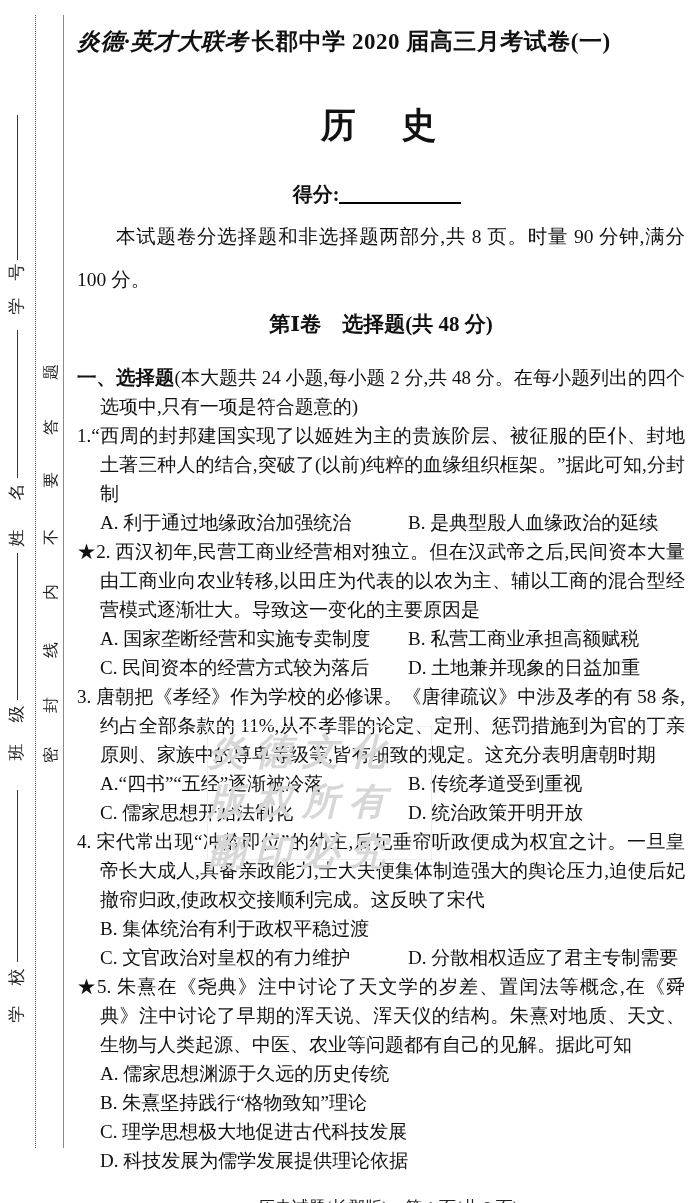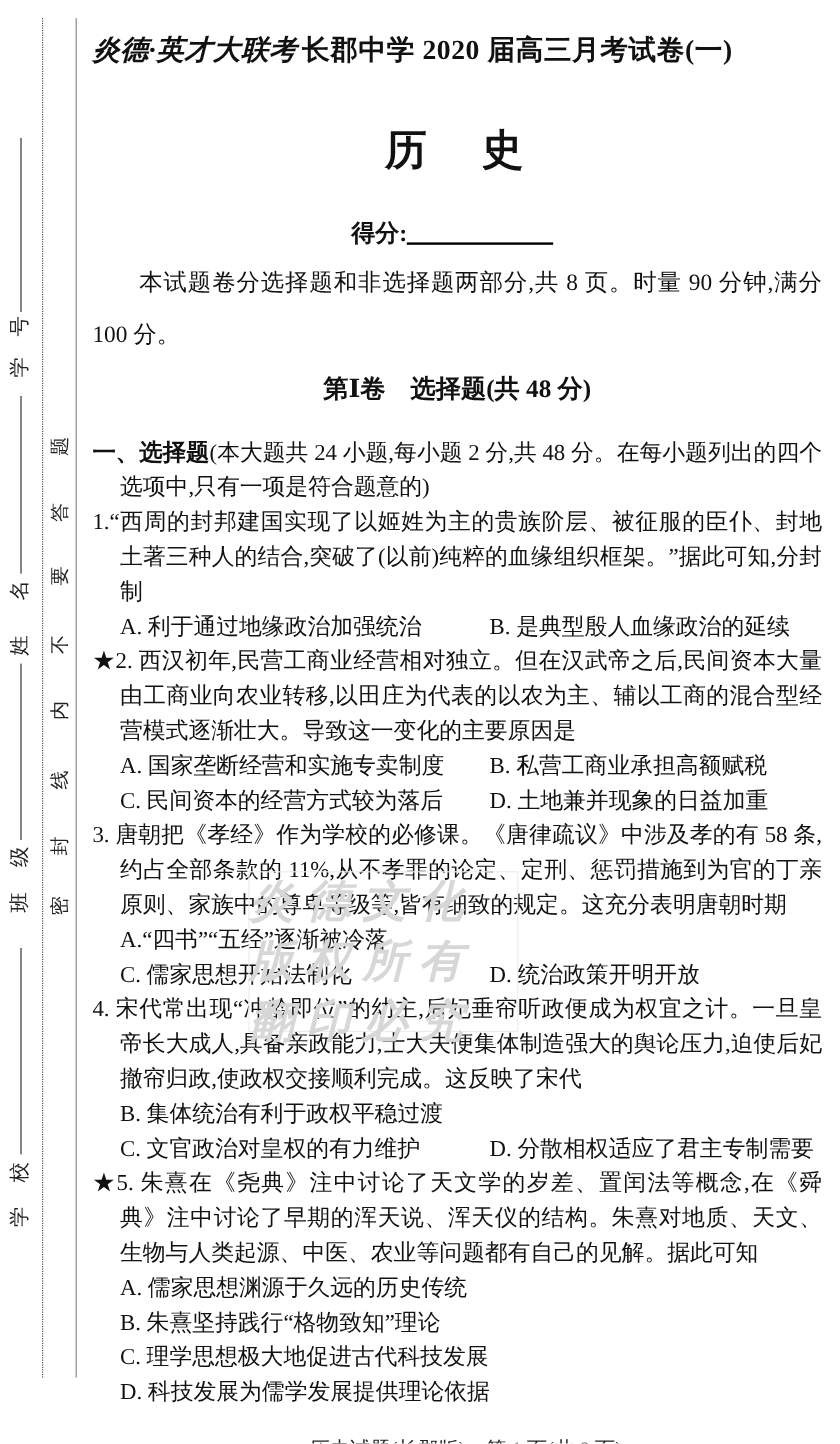--- a/index.html
+++ b/index.html
@@ -123,20 +123,21 @@
           </div>
           <div class="opt-row">
             <div class="opt">C. 民间资本的经营方式较为落后</div>
             <div class="opt">D. 土地兼并现象的日益加重</div>
           </div>
         </div>
         <div class="question">
           <p class="stem">3. 唐朝把《孝经》作为学校的必修课。《唐律疏议》中涉及孝的有 58 条,约占全部条款的 11%,从不孝罪的论定、定刑、惩罚措施到为官的丁亲原则、家族中的尊卑等级等,皆有细致的规定。这充分表明唐朝时期</p>
           <div class="opt-row">
             <div class="opt">A.“四书”“五经”逐渐被冷落</div>
+            <div class="opt">B. 传统孝道受到重视</div>
           </div>
           <div class="opt-row">
             <div class="opt">C. 儒家思想开始法制化</div>
             <div class="opt">D. 统治政策开明开放</div>
           </div>
         </div>
         <div class="question">
           <p class="stem">4. 宋代常出现“冲龄即位”的幼主,后妃垂帘听政便成为权宜之计。一旦皇帝长大成人,具备亲政能力,士大夫便集体制造强大的舆论压力,迫使后妃撤帘归政,使政权交接顺利完成。这反映了宋代</p>
           <div class="opt-row">
             <div class="opt">B. 集体统治有利于政权平稳过渡</div>

